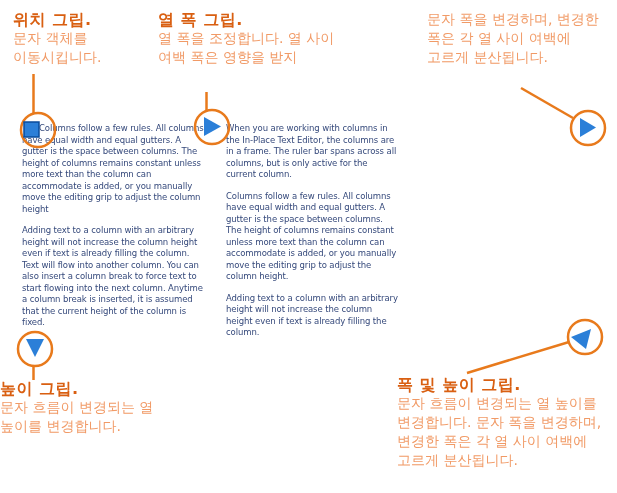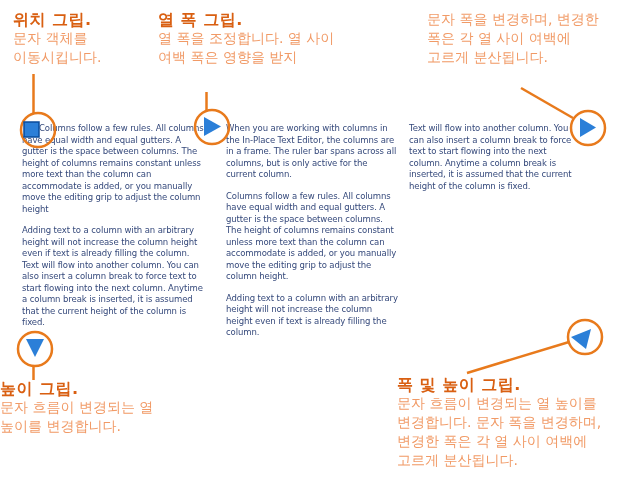--- a/index.html
+++ b/index.html
@@ -59,23 +59,20 @@
     <p class="indent-first">Columns follow a few rules. All columns have equal width and equal gutters. A gutter is the space between columns. The height of columns remains constant unless more text than the column can accommodate is added, or you manually move the editing grip to adjust the column height</p>
     <p>Adding text to a column with an arbitrary height will not increase the column height even if text is already filling the column. Text will flow into another column. You can also insert a column break to force text to start flowing into the next column. Anytime a column break is inserted, it is assumed that the current height of the column is fixed.</p>
   </div>
 
   <div class="body-col" style="left:226px;top:123px;width:172px;">
     <p>When you are working with columns in the In-Place Text Editor, the columns are in a frame. The ruler bar spans across all columns, but is only active for the current column.</p>
     <p>Columns follow a few rules. All columns have equal width and equal gutters. A gutter is the space between columns. The height of columns remains constant unless more text than the column can accommodate is added, or you manually move the editing grip to adjust the column height.</p>
     <p>Adding text to a column with an arbitrary height will not increase the column height even if text is already filling the column.</p>
   </div>
 
-  <div class="body-col" style="left:409px;top:123px;width:170px;">
-    <p>Text will flow into another column. You can also insert a column break to force text to start flowing into the next column. Anytime a column break is inserted, it is assumed that the current height of the column is fixed.</p>
-  </div>
 
   <svg id="overlay" width="617" height="493" viewBox="0 0 617 493">
 
     <line x1="33.5" y1="74" x2="33.5" y2="113" stroke="#e87a1c" stroke-width="2.5"></line>
     <line x1="206.5" y1="92" x2="206.5" y2="110" stroke="#e87a1c" stroke-width="2.5"></line>
     <line x1="521" y1="88" x2="573" y2="118" stroke="#e87a1c" stroke-width="2.5"></line>
     <line x1="33.5" y1="366" x2="33.5" y2="380" stroke="#e87a1c" stroke-width="2.5"></line>
     <line x1="467" y1="373" x2="569" y2="342" stroke="#e87a1c" stroke-width="2.5"></line>
 
     <circle cx="38" cy="130" r="17" fill="none" stroke="#e87a1c" stroke-width="2.5"></circle>

